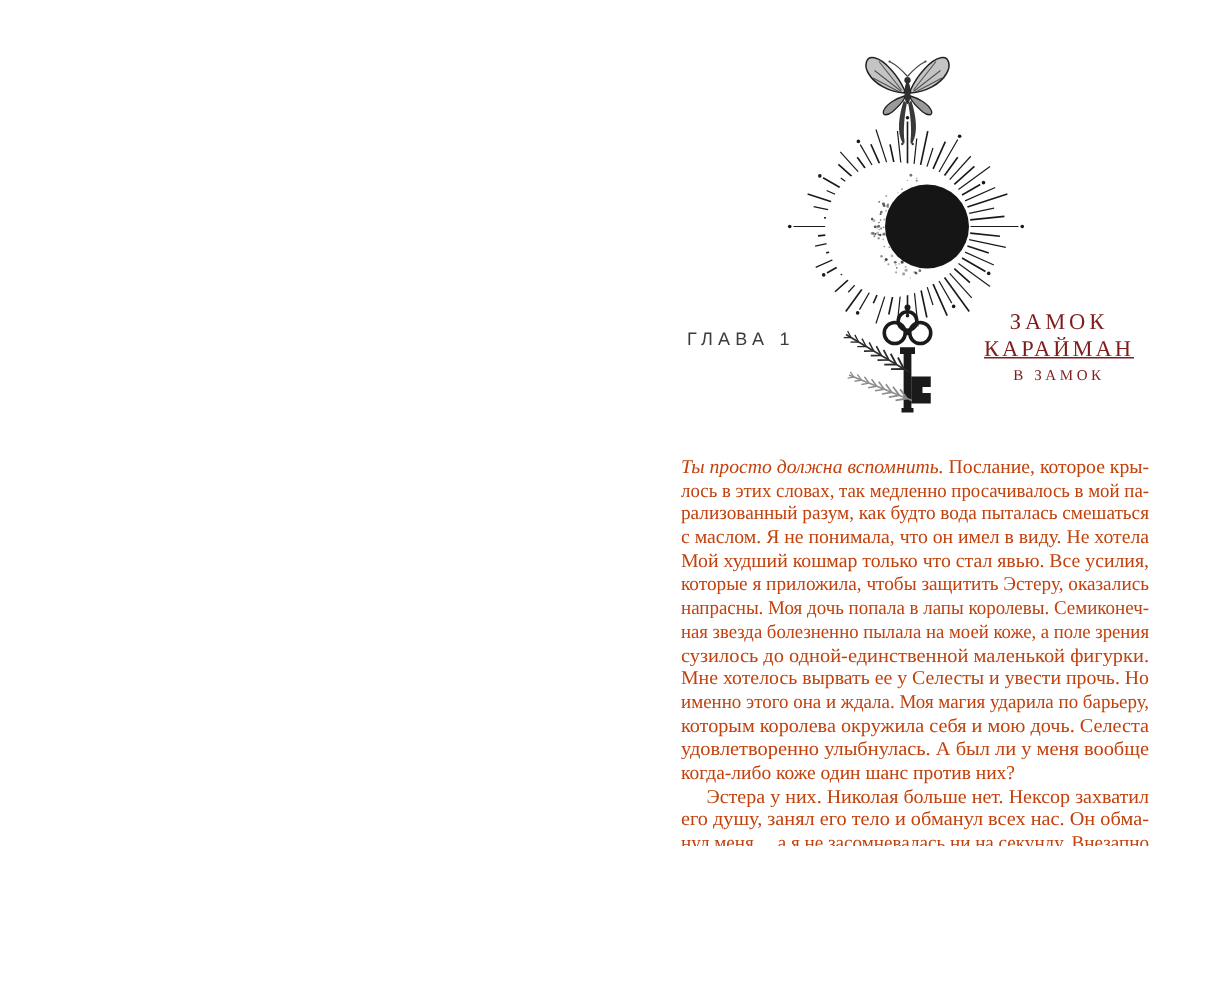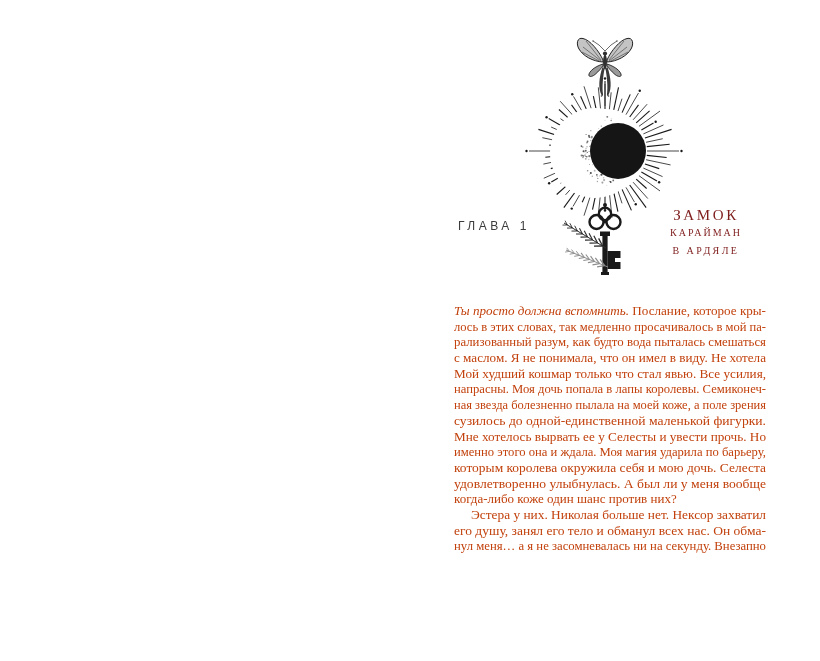--- a/index.html
+++ b/index.html
@@ -6,21 +6,21 @@
   .canvas{position:relative;width:820px;height:564px;background:#ffffff;overflow:hidden;
           font-family:"Liberation Serif",serif;}
   .page{position:absolute;inset:0;background:#ffffff;}
   svg{position:absolute;pointer-events:none;}
   .chapter-label{position:absolute;left:458px;top:219px;
       font-family:"Liberation Sans",sans-serif;font-size:12px;letter-spacing:3.5px;
       color:#3c3c3c;white-space:nowrap;}
   .chapter-title{position:absolute;left:640px;top:206px;width:132px;text-align:center;
       color:#7f1d1d;font-family:"Liberation Serif",serif;}
   .chapter-title .t1{font-size:15px;letter-spacing:2.6px;line-height:18px;}
-  .chapter-title .t2{font-size:10px;letter-spacing:2px;line-height:18px;}
+  .chapter-title .t2{font-size:15px;letter-spacing:2px;line-height:18px;text-decoration:underline;}
   .chapter-title .t3{font-size:10px;letter-spacing:2.4px;line-height:13px;margin-top:2px;}
   .body-text{position:absolute;left:454px;top:303px;width:312px;color:#c2410c;
       font-size:13px;}
   .body-text .line{height:15.7px;line-height:15.7px;}
   .body-text .fit{display:inline-block;white-space:nowrap;transform-origin:0 50%;}
   .body-text em{font-style:italic;}
 </style>
 </head>
 <body>
 
@@ -233,29 +233,30 @@
           <line x1="129.36" y1="231.36" x2="125.0989535203447" y2="232.0712544539172" stroke="#8d8d8d" stroke-width="0.84"></line>
           <line x1="129.36" y1="231.36" x2="126.79333063940679" y2="227.88514627741083" stroke="#8d8d8d" stroke-width="0.84"></line>
         </g>
     </svg>
 
     <div class="chapter-label">ГЛАВА 1</div>
 
     <div class="chapter-title">
       <div class="t1">ЗАМОК</div>
       <div class="t2">КАРАЙМАН</div>
-      <div class="t3">В АРДЯЛЕ</div>
+      <div class="t3">В ЗАМОК</div>
     </div>
 
     <div class="body-text" id="body-text">
         <div class="line"><span class="fit" style="transform: scaleX(1.009);"><em>Ты просто должна вспомнить.</em> Послание, которое кры-</span></div>
         <div class="line"><span class="fit" style="transform: scaleX(0.9657);">лось в этих словах, так медленно просачивалось в мой па-</span></div>
         <div class="line"><span class="fit" style="transform: scaleX(0.9864);">рализованный разум, как будто вода пыталась смешаться</span></div>
         <div class="line"><span class="fit" style="transform: scaleX(1.0108);">с маслом. Я не понимала, что он имел в виду. Не хотела</span></div>
         <div class="line"><span class="fit" style="transform: scaleX(1.0139);">Мой худший кошмар только что стал явью. Все усилия,</span></div>
+        <div class="line"><span class="fit" style="transform: scaleX(0.9869);">которые я приложила, чтобы защитить Эстеру, оказались</span></div>
         <div class="line"><span class="fit" style="transform: scaleX(0.9719);">напрасны. Моя дочь попала в лапы королевы. Семиконеч-</span></div>
         <div class="line"><span class="fit" style="transform: scaleX(0.9602);">ная звезда болезненно пылала на моей коже, а поле зрения</span></div>
         <div class="line"><span class="fit" style="transform: scaleX(1.0467);">сузилось до одной-единственной маленькой фигурки.</span></div>
         <div class="line"><span class="fit" style="transform: scaleX(1.015);">Мне хотелось вырвать ее у Селесты и увести прочь. Но</span></div>
         <div class="line"><span class="fit" style="transform: scaleX(0.9715);">именно этого она и ждала. Моя магия ударила по барьеру,</span></div>
         <div class="line"><span class="fit" style="transform: scaleX(1.0356);">которым королева окружила себя и мою дочь. Селеста</span></div>
         <div class="line"><span class="fit" style="transform: scaleX(1.0467);">удовлетворенно улыбнулась. А был ли у меня вообще</span></div>
         <div class="line"><span class="fit">когда-либо коже один шанс против них?</span></div>
         <div class="line" style="padding-left: 17px;"><span class="fit" style="transform: scaleX(1.027);">Эстера у них. Николая больше нет. Нексор захватил</span></div>
         <div class="line"><span class="fit" style="transform: scaleX(1.0399);">его душу, занял его тело и обманул всех нас. Он обма-</span></div>

